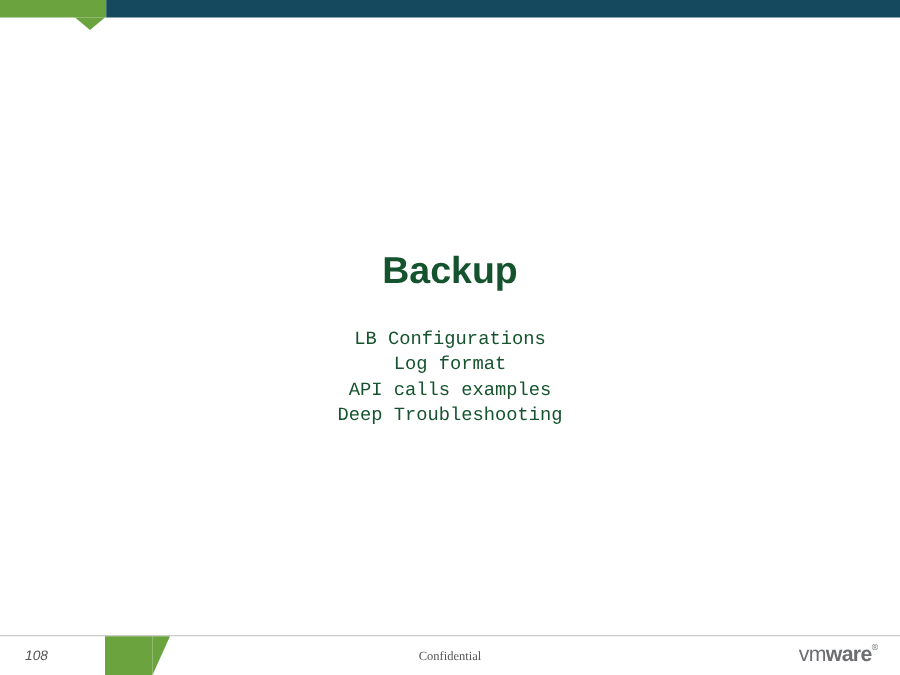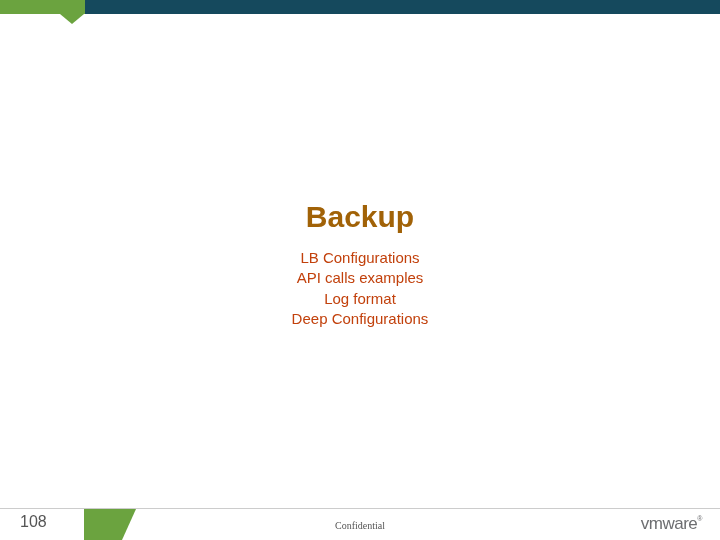--- a/index.html
+++ b/index.html
@@ -40,27 +40,28 @@
     .content {
       position: absolute;
       top: 200px;
       left: 0;
       right: 0;
       text-align: center;
     }
     .title {
       font-size: 30px;
       font-weight: bold;
-      color: #a16207;
-      margin-bottom: 14px;
+      color: #14532d;
+      margin-bottom: 28px;
     }
     .items {
       font-size: 15px;
-      color: #c2410c;
+      color: #14532d;
       line-height: 1.35;
+      font-family: Liberation Mono, monospace;
     }
     .footer {
       position: absolute;
       bottom: 0;
       left: 0;
       right: 0;
       height: 32px;
     }
     .footer-line {
       position: absolute;
@@ -85,22 +86,23 @@
       top: 0;
       width: 0;
       height: 0;
       border-top: 31px solid #6ba33f;
       border-right: 14px solid transparent;
     }
     .page-number {
       position: absolute;
       bottom: 9px;
       left: 20px;
-      font-size: 16px;
+      font-size: 11px;
       color: #555555;
+      font-style: italic;
     }
     .confidential {
       position: absolute;
       bottom: 9px;
       left: 50%;
       transform: translateX(-50%);
       font-size: 10px;
       color: #555555;
       font-family: Liberation Serif, serif;
     }
@@ -110,21 +112,21 @@
       right: 18px;
       font-size: 17px;
       color: #6d6e71;
       letter-spacing: -0.5px;
     }
     .logo .vm {
       font-weight: 400;
       margin-top: 38px;
     }
     .logo .ware {
-      font-weight: 400;
+      font-weight: 700;
     }
     .logo sup {
       font-size: 7px;
       vertical-align: top;
       position: relative;
       top: 1px;
     }
   </style>
 </head>
 <body>
@@ -132,23 +134,23 @@
 <div class="top-bar">
   <div class="green"></div>
   <div class="teal"></div>
 </div>
 <div class="top-triangle"></div>
 
 <div class="content">
   <div class="title">Backup</div>
   <div class="items">
     <div>LB Configurations</div>
+    <div>Log format</div>
     <div>API calls examples</div>
-    <div>Log format</div>
-    <div>Deep Configurations</div>
+    <div>Deep Troubleshooting</div>
   </div>
 </div>
 
 <div class="footer">
   <div class="footer-line"></div>
   <div class="footer-block"></div>
   <div class="page-number">108</div>
   <div class="confidential">Confidential</div>
   <div class="logo"><span class="vm">vm</span><span class="ware">ware</span><sup>®</sup></div>
 </div>

